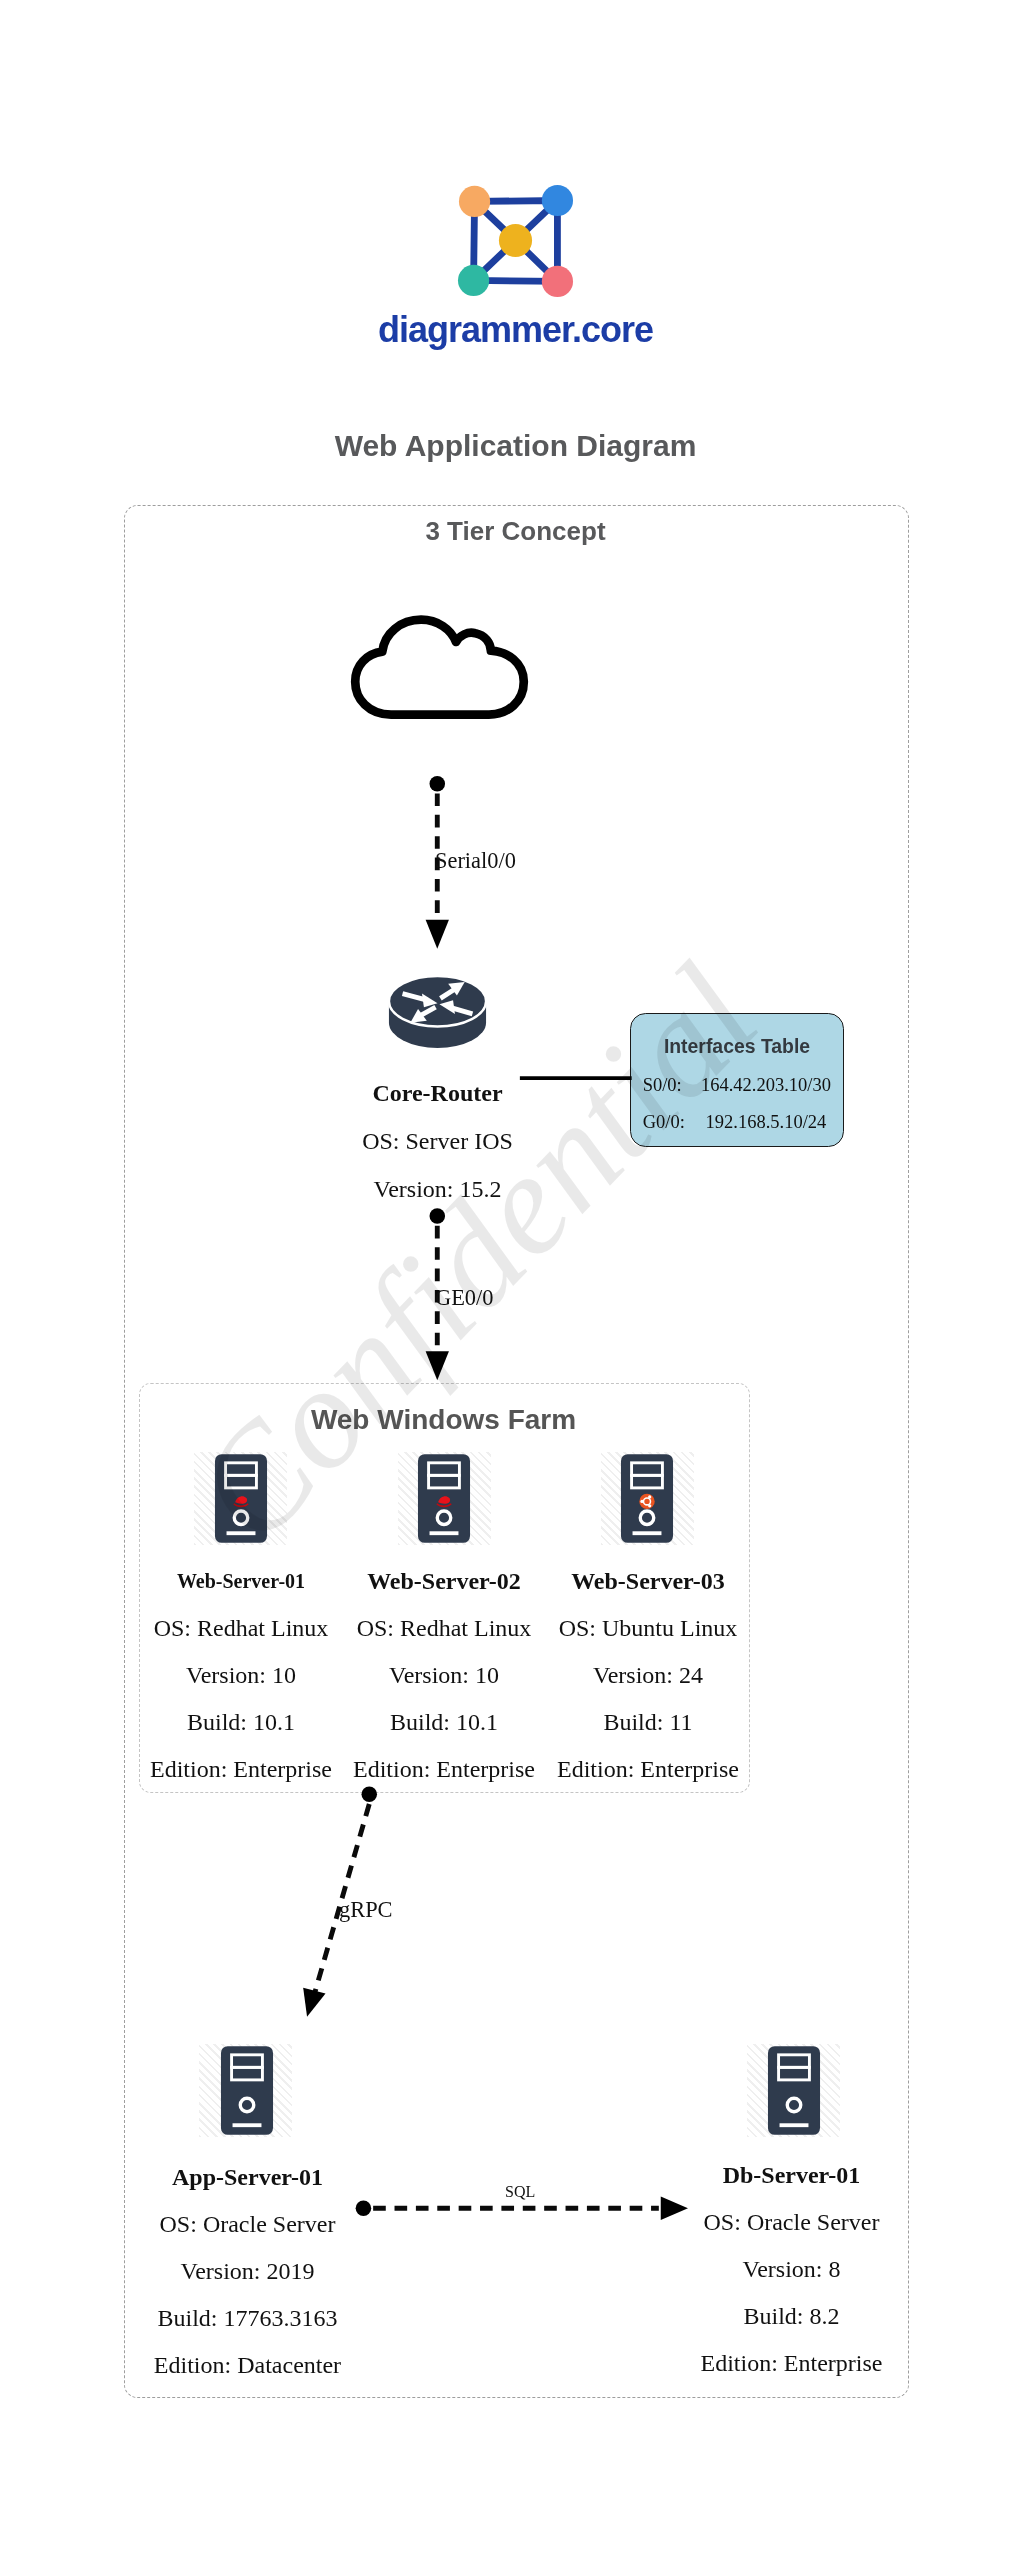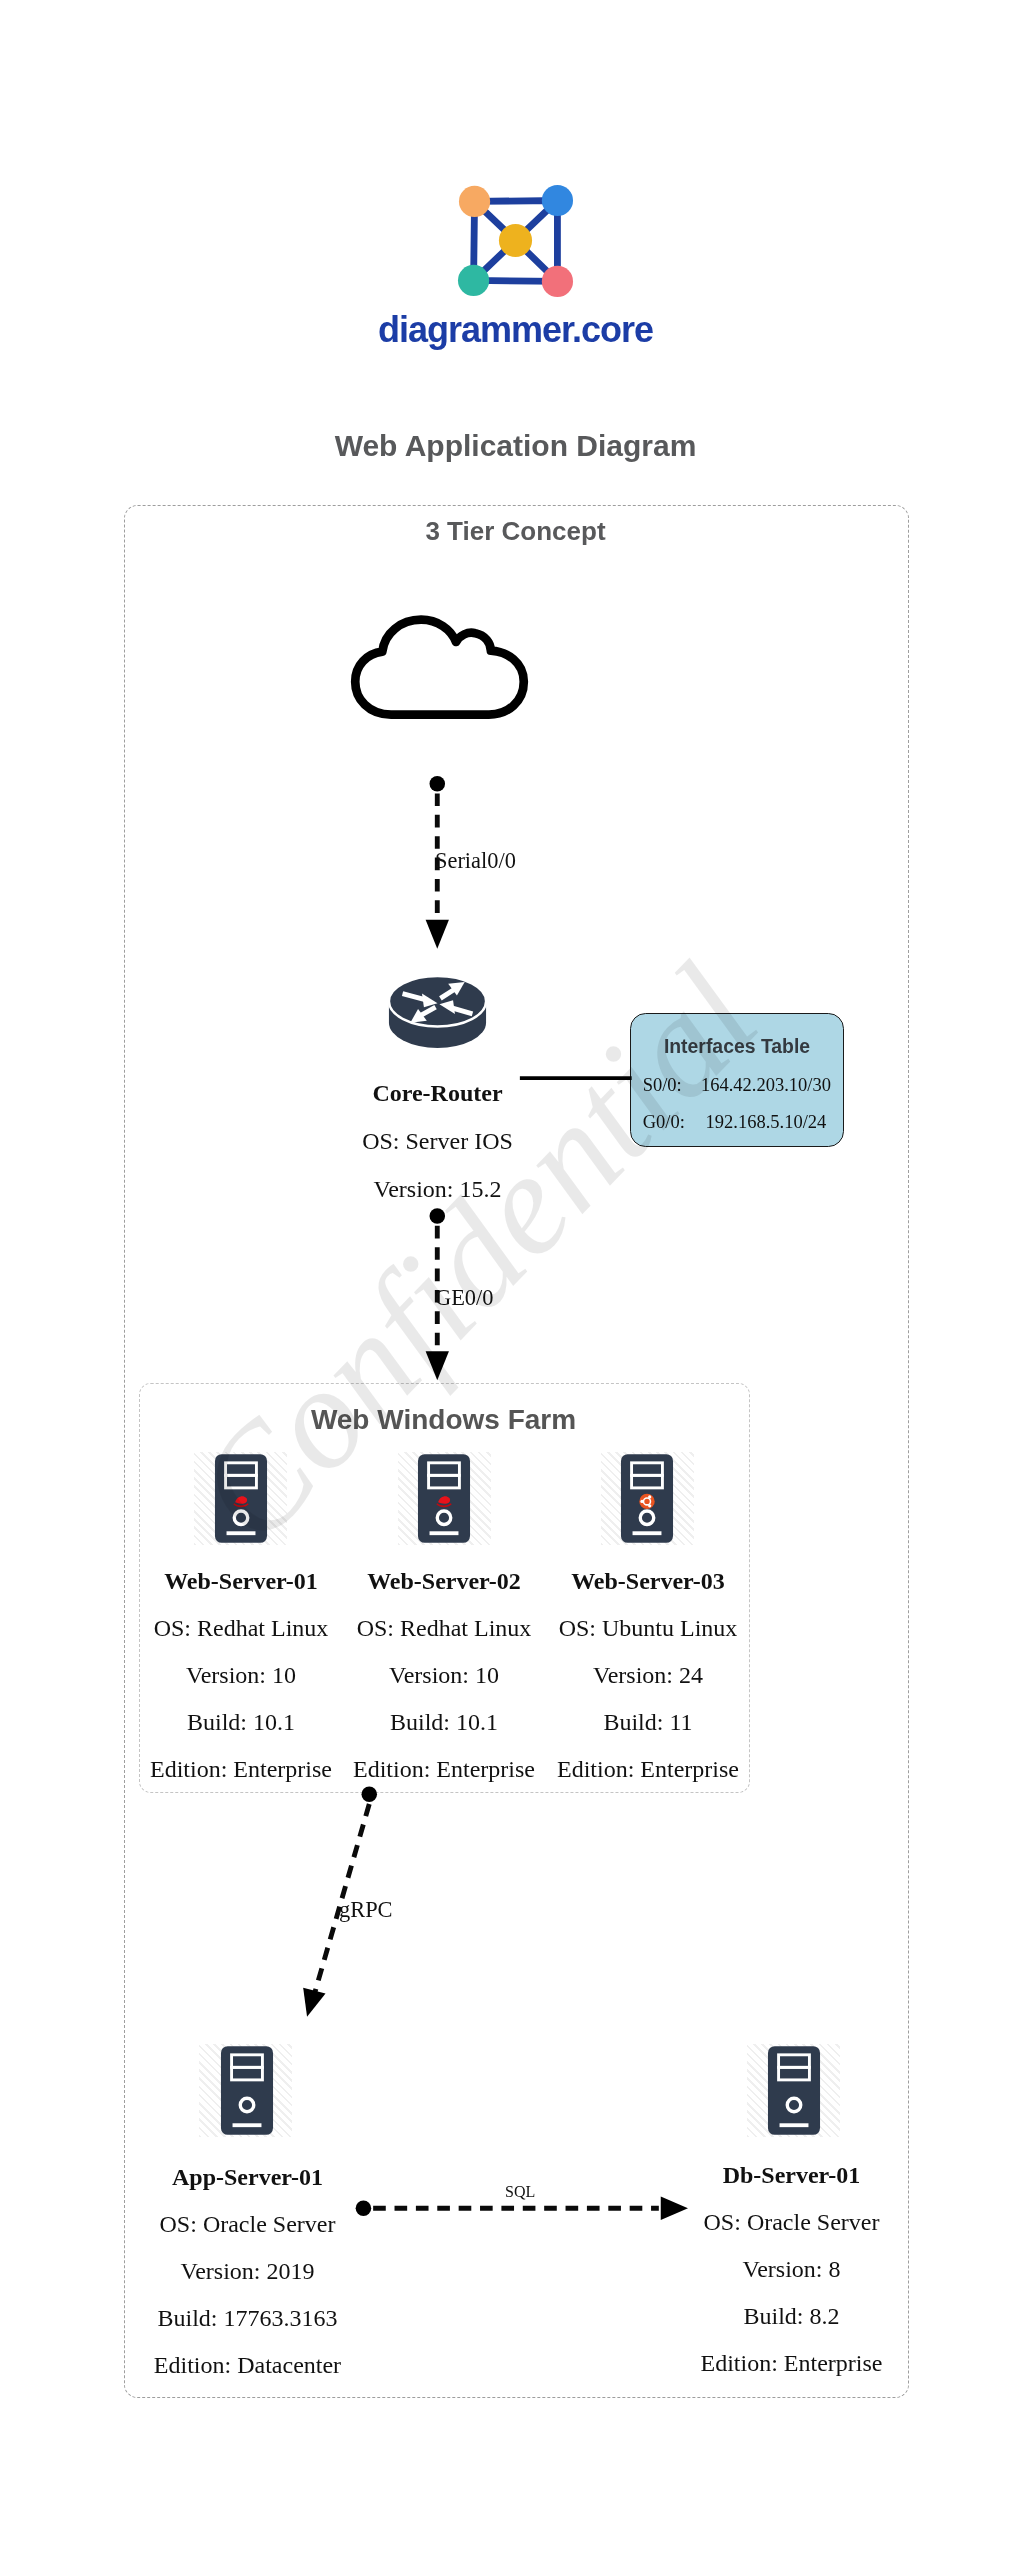--- a/index.html
+++ b/index.html
@@ -118,21 +118,21 @@
     <rect x="12" y="10" width="32" height="13" fill="none" stroke="#fff" stroke-width="3"></rect>
     <rect x="12" y="23" width="32" height="13" fill="none" stroke="#fff" stroke-width="3"></rect>
     <g transform="translate(20,44)">
       <path d="M2 7 C3 2 8 0 11 1 C14 2 15 4 14 6 C13 8 9 9 5 8 Z" fill="#e8121a"></path>
       <path d="M1 8 C5 11 11 11 15 8 L16 9 C12 13 4 13 0 9 Z" fill="#bf0a10"></path>
     </g>
     <circle cx="28" cy="67" r="7" fill="none" stroke="#fff" stroke-width="3.5"></circle>
     <rect x="13" y="81" width="30" height="4" fill="#fff"></rect>
   </svg>
   <div class="ntext" style="left:130px;top:1558px;width:222px;">
-    <div class="row name" style="font-size:24px;">Web-Server-01</div>
+    <div class="row name" style="font-size:20px;">Web-Server-01</div>
     <div class="row">OS: Redhat Linux</div>
     <div class="row">Version: 10</div>
     <div class="row">Build: 10.1</div>
     <div class="row">Edition: Enterprise</div>
   </div>
 
   <div class="hatch" style="left:398px;top:1452px;"></div>
   <svg class="abs" style="left:417px;top:1453px;" width="54" height="91" viewBox="0 0 56 94">
     <rect x="1" y="1" width="54" height="92" rx="7" fill="#2f3b4d"></rect>
     <rect x="12" y="10" width="32" height="13" fill="none" stroke="#fff" stroke-width="3"></rect>

